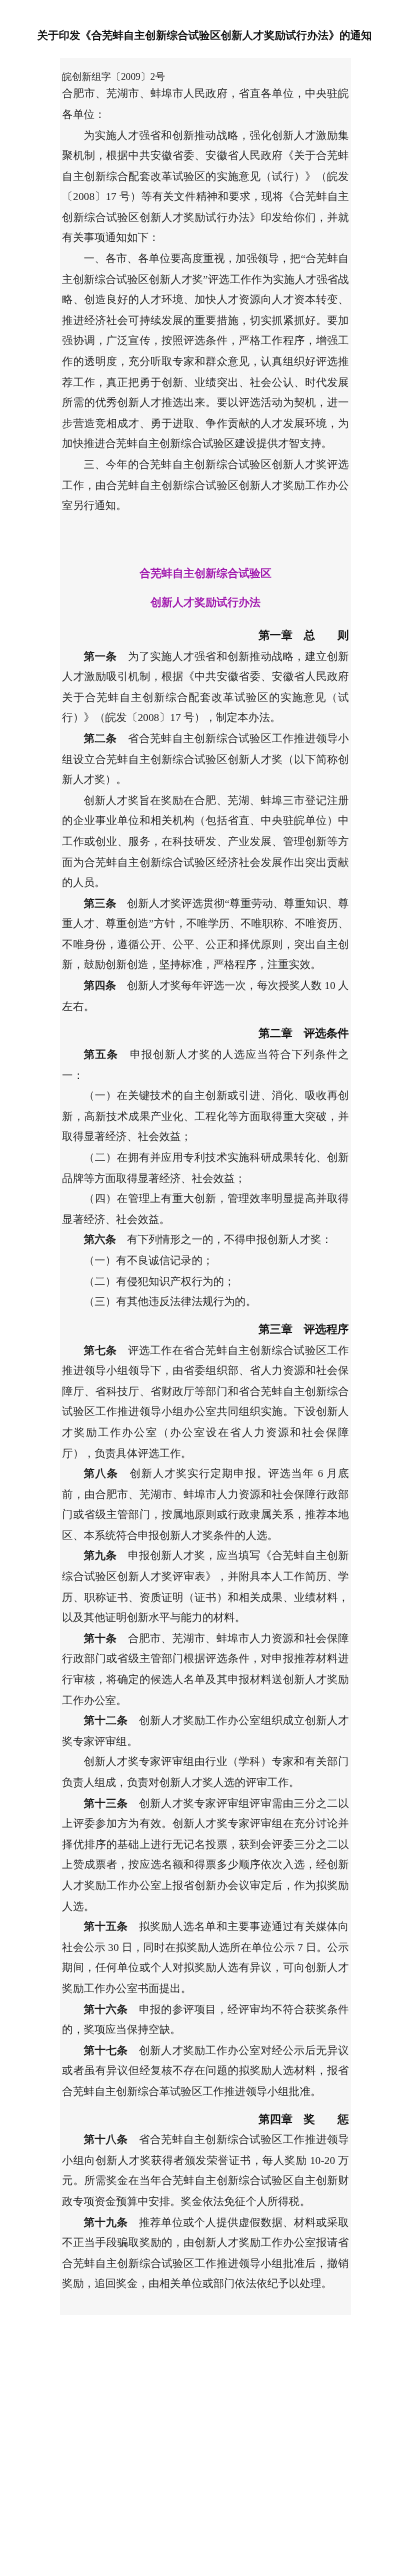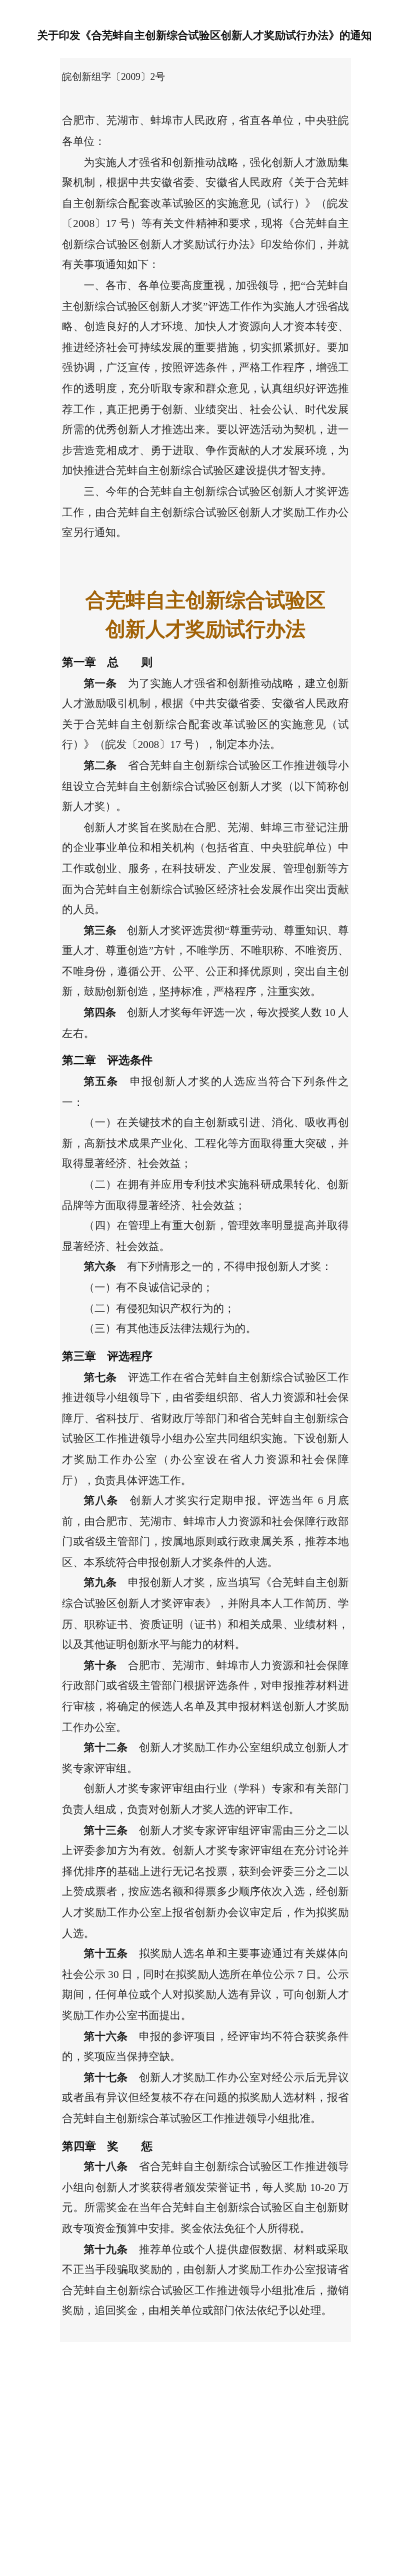--- a/index.html
+++ b/index.html
@@ -16,31 +16,31 @@
   }
   .panel{
     margin-left:60px;margin-top:7.2px;width:291px;
     background:#f6f6f6;
     padding:7.2px 2.1px 20.6px 2.1px;box-sizing:border-box;
   }
   .doc-number{
     margin:4.1px 0 0 0;text-align:left;
     font-size:9.8px;color:#242424;line-height:1.4;font-weight:400;
   }
-  .body-text{margin-top:27px;font-size:10.8px;line-height:20.6px;text-align:justify;}
+  .body-text{font-size:10.8px;line-height:20.6px;text-align:justify;}
   .salutation{margin:0;}
   p.para{margin:0;text-indent:2em;}
   b.lbl{font-weight:700;}
   .measures-title{
     margin:43px 0 0 0;text-align:center;
     font-family:"Liberation Sans","DejaVu Sans",sans-serif;
-    font-size:20px;font-weight:700;color:#a16207;line-height:29px;
+    font-size:11px;font-weight:700;color:#a21caf;line-height:29px;
   }
   h3.chapter{
-    margin:7.2px 0 0 0;text-align:left;
+    margin:7.2px 0 0 0;text-align:right;
     font-family:"Liberation Sans","DejaVu Sans",sans-serif;
     font-size:11.3px;font-weight:700;color:#161616;line-height:20.6px;
   }
 </style>
 </head>
 <body>
 
 <div class="page">
   <h1 class="top-title">关于印发《合芜蚌自主创新综合试验区创新人才奖励试行办法》的通知</h1>
 

